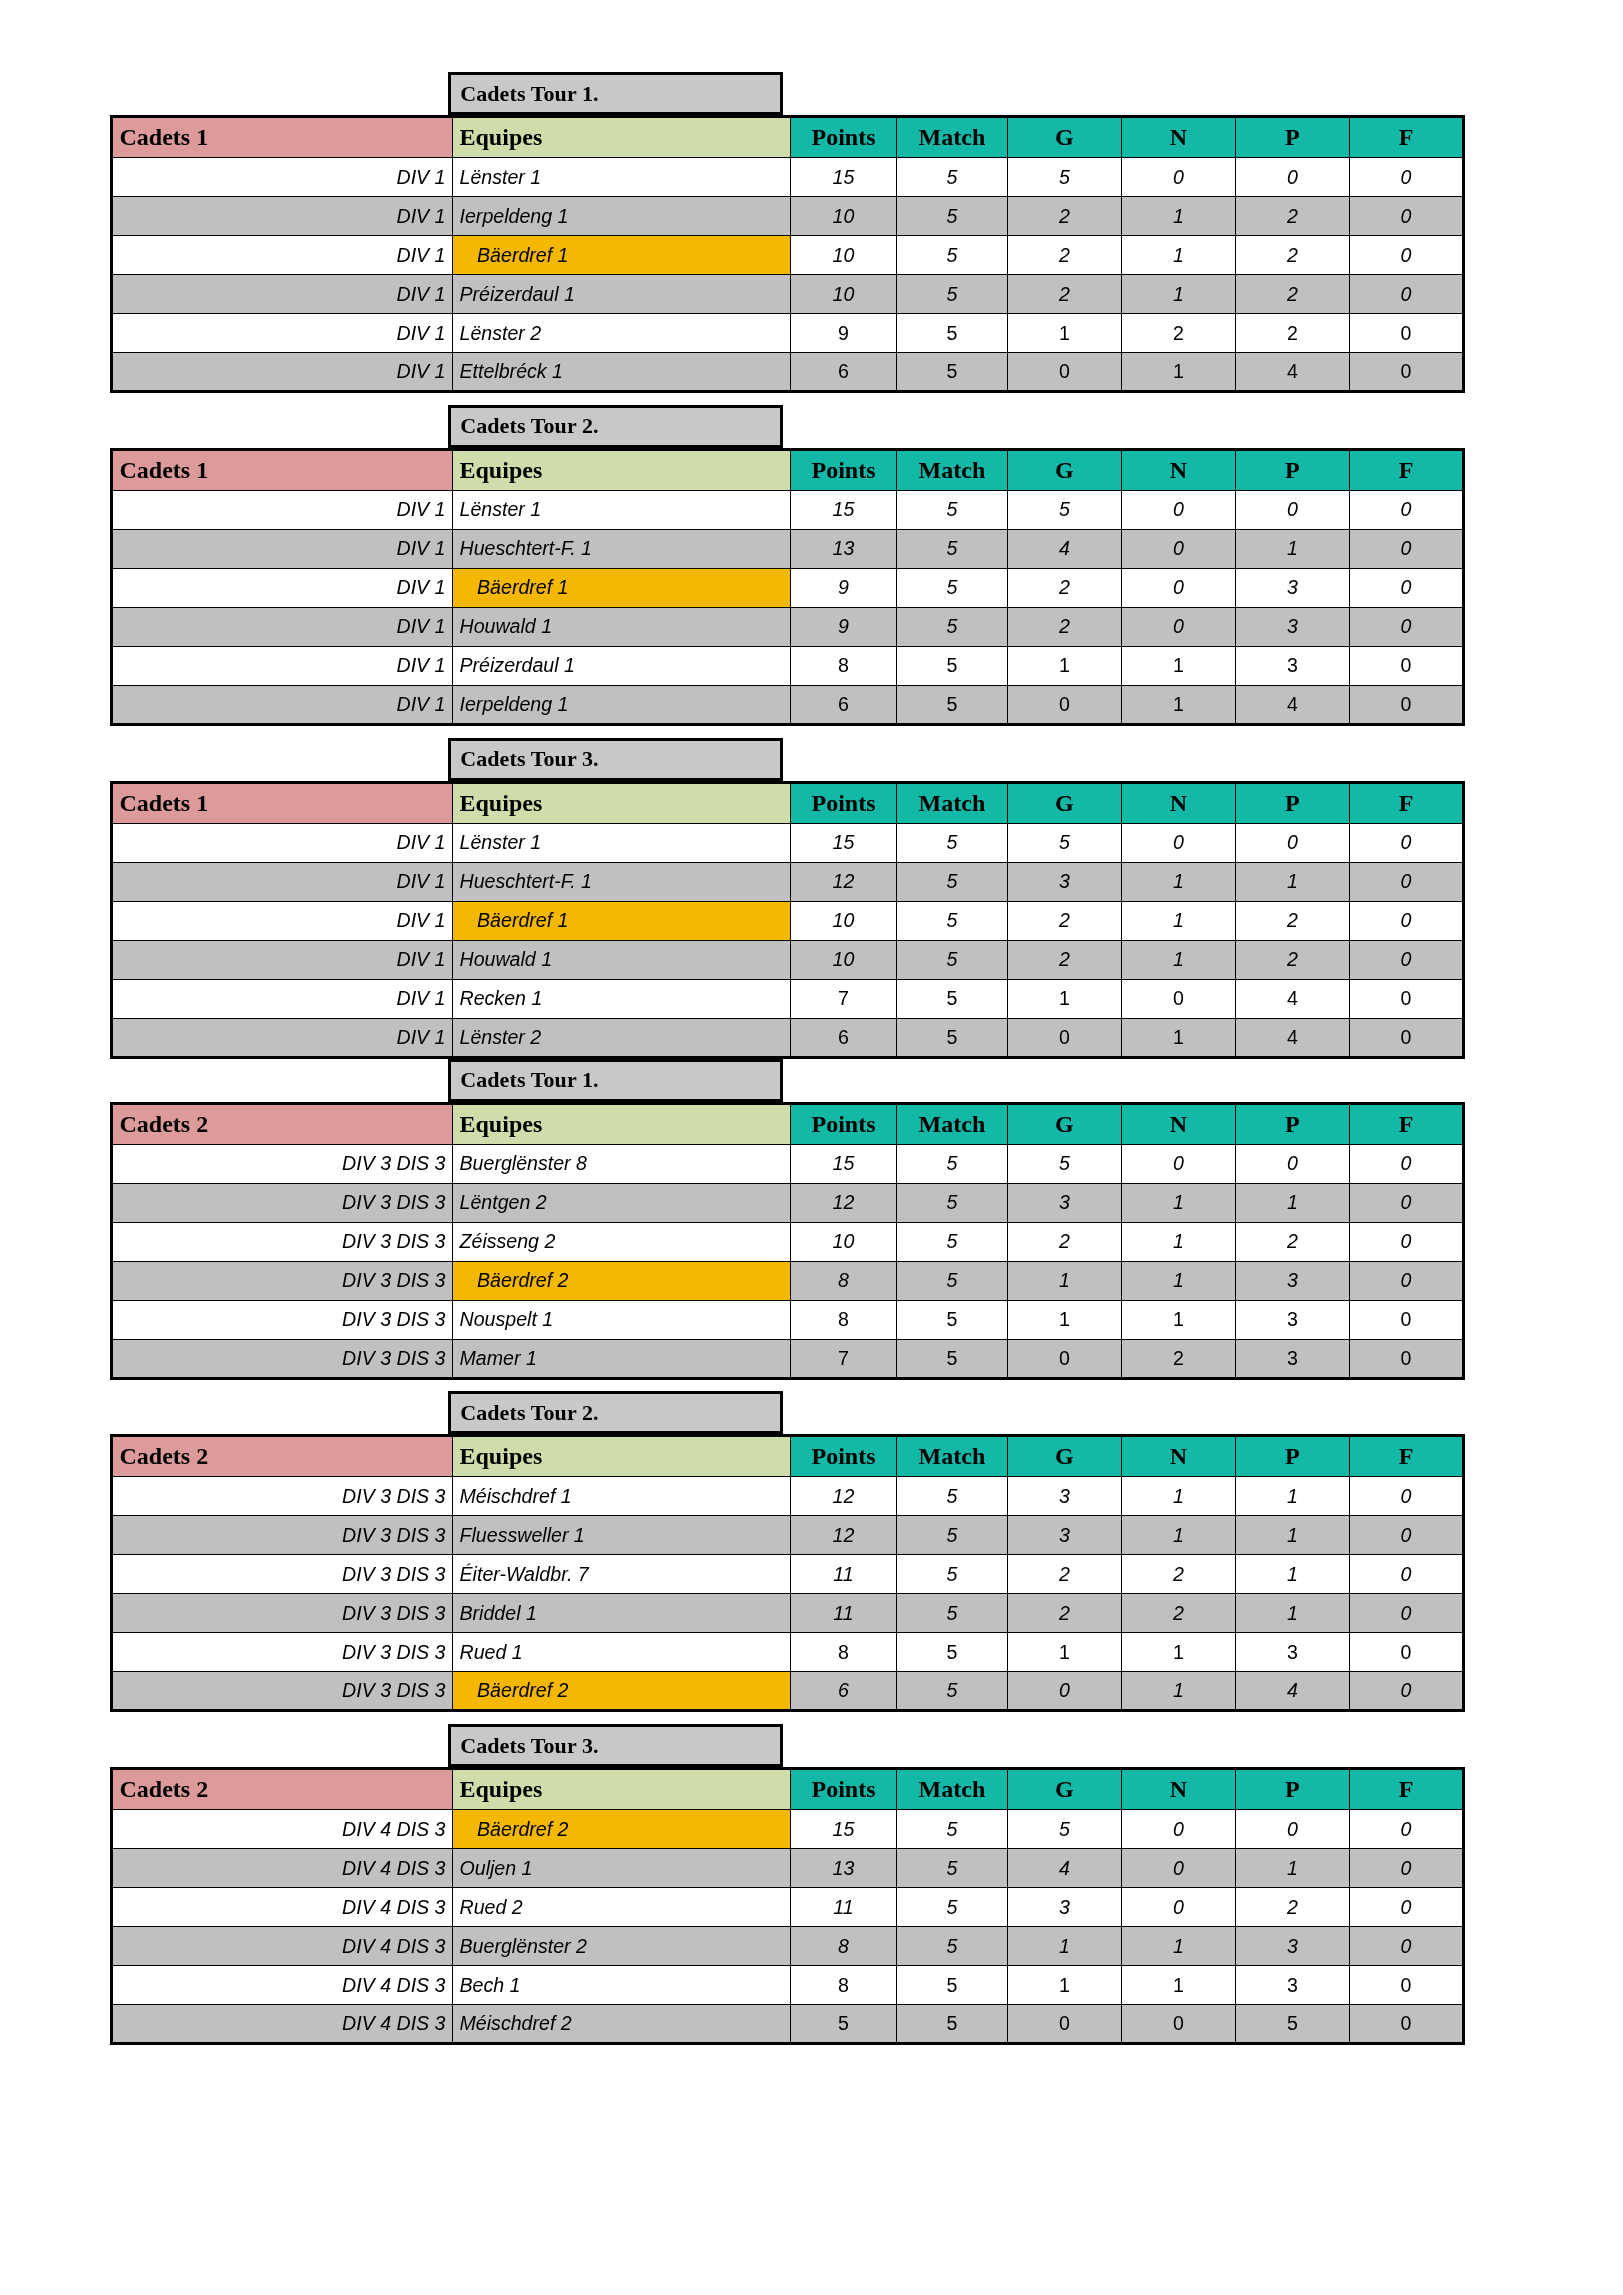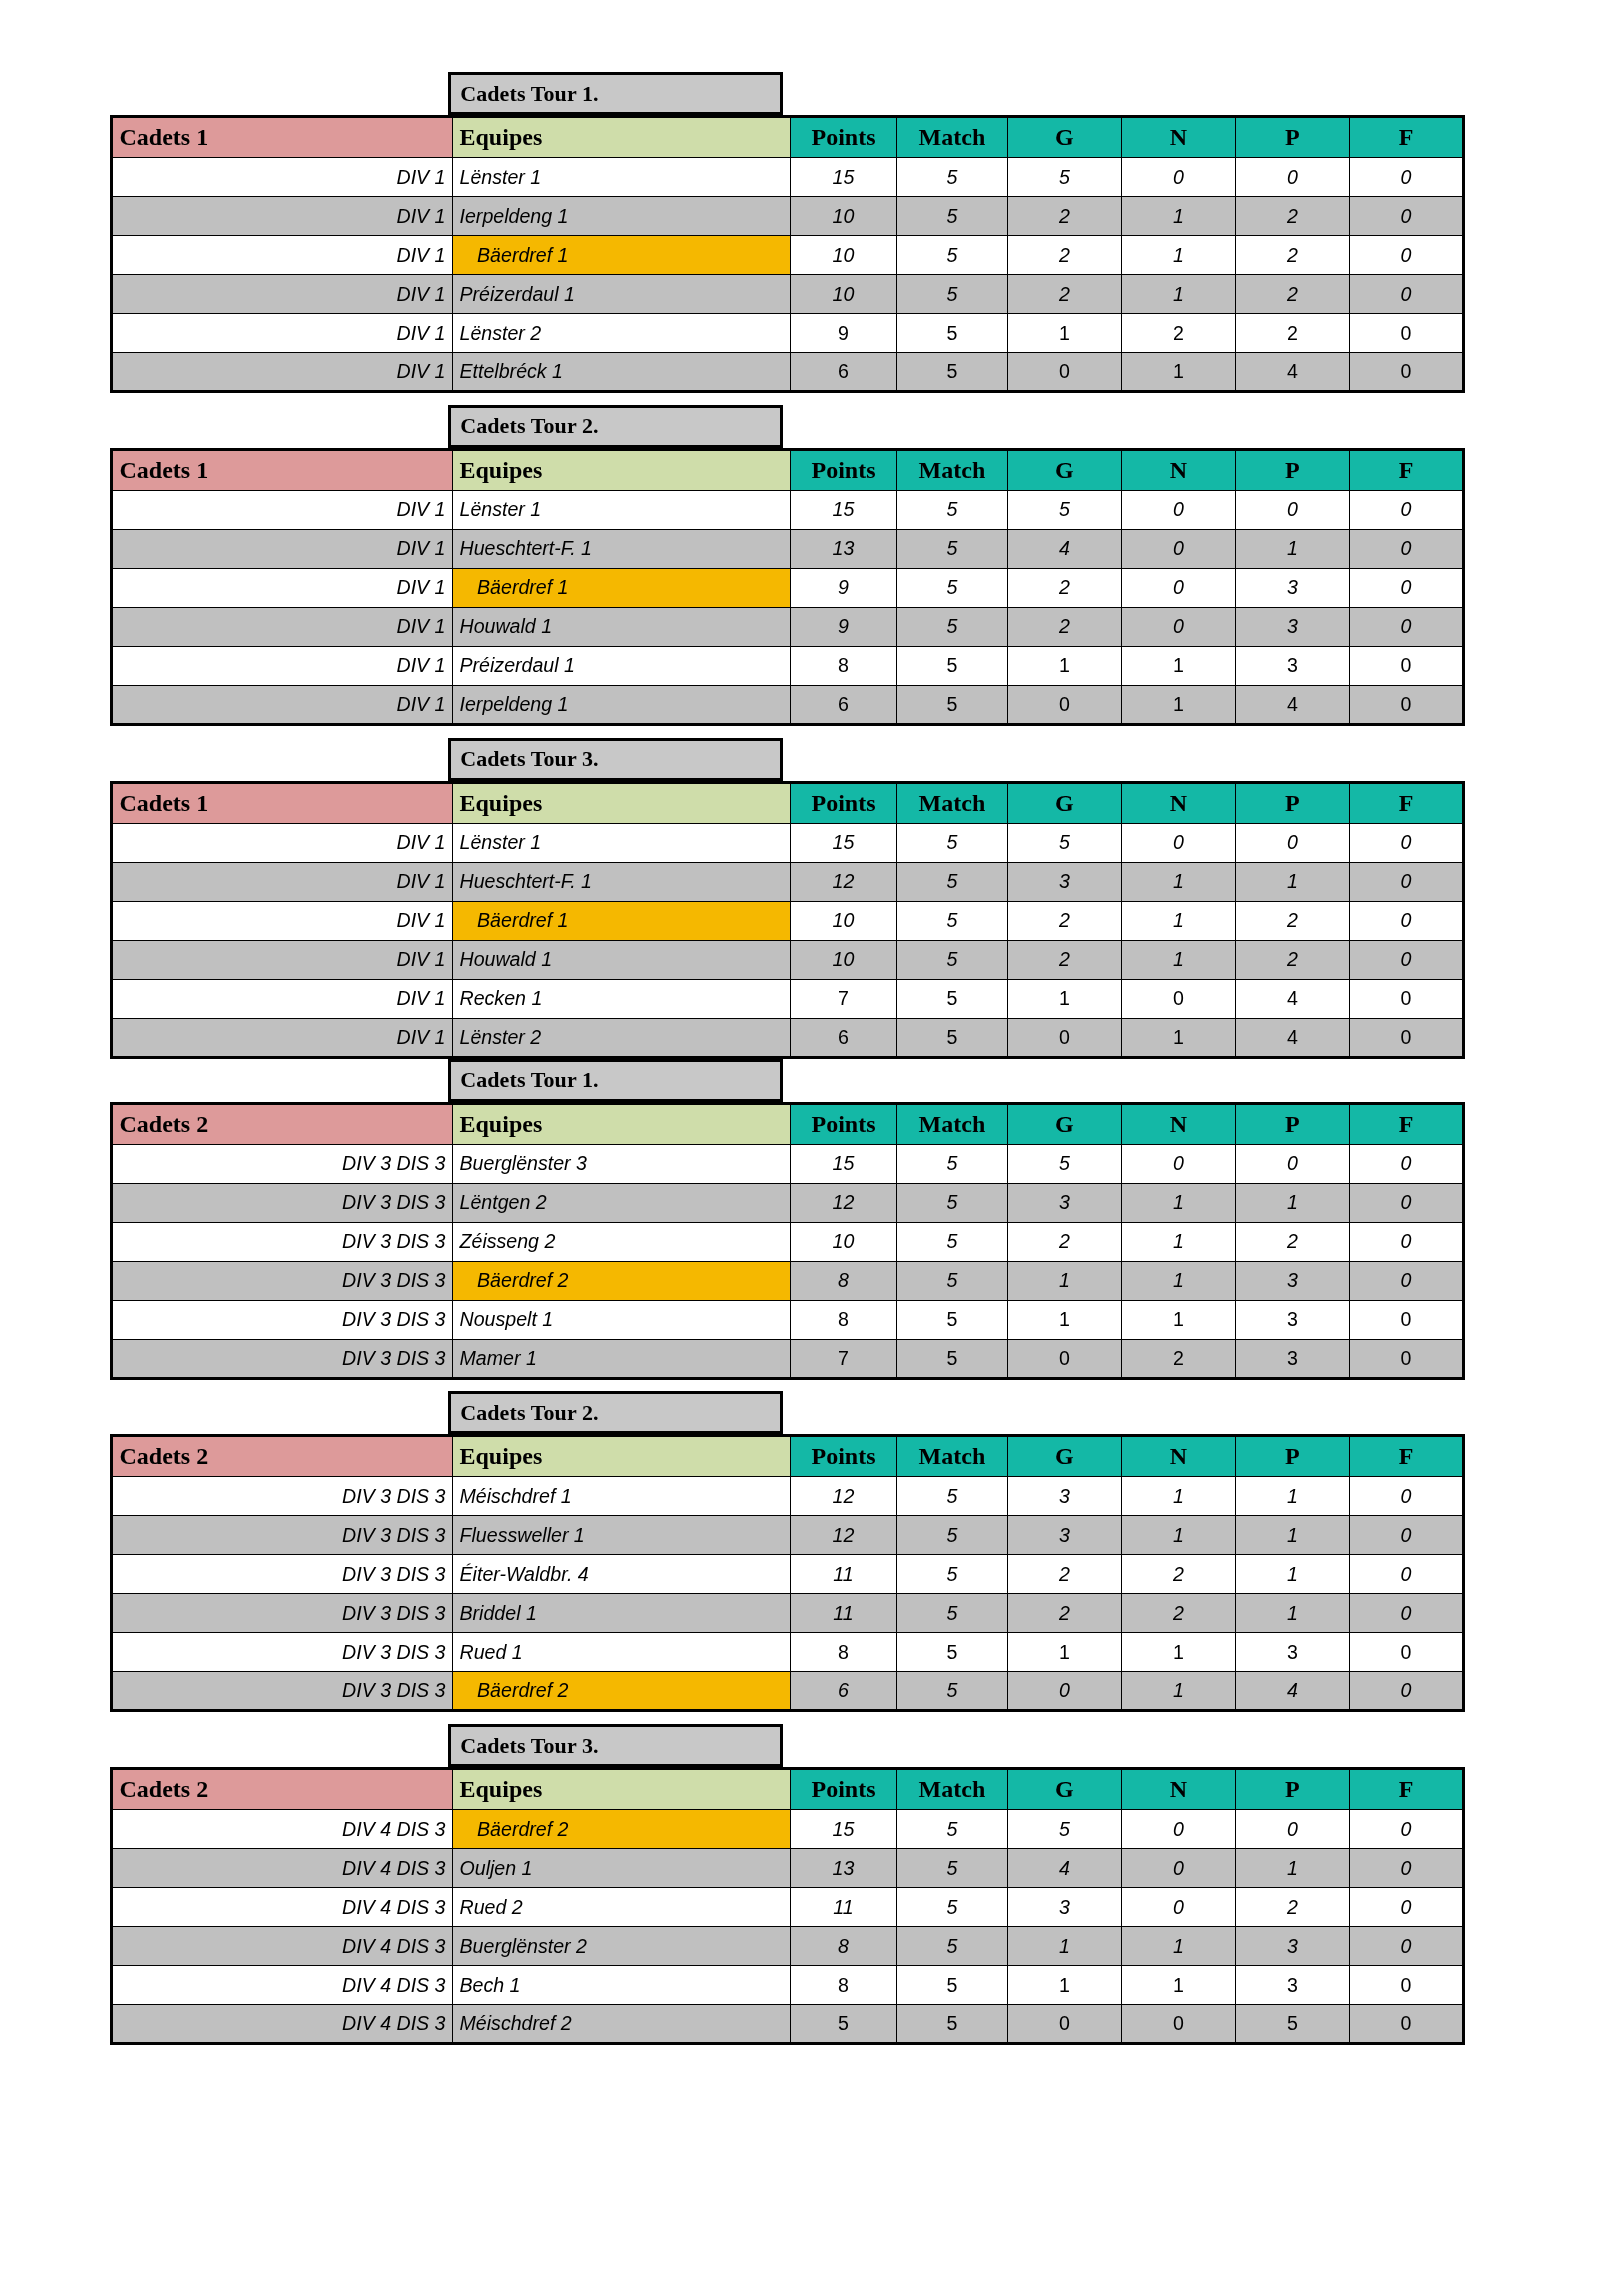--- a/index.html
+++ b/index.html
@@ -439,21 +439,21 @@
               <td class="h-eq">Equipes</td>
               <td class="h-num">Points</td>
               <td class="h-num">Match</td>
               <td class="h-num">G</td>
               <td class="h-num">N</td>
               <td class="h-num">P</td>
               <td class="h-num">F</td>
             </tr>
             <tr class="r-white">
               <td class="c-division">DIV 3 DIS 3</td>
-              <td class="c-teamname">Buerglënster 3</td>
+              <td class="c-teamname">Buerglënster 8</td>
               <td class="c-val it">15</td>
               <td class="c-val it">5</td>
               <td class="c-val it">5</td>
               <td class="c-val it">0</td>
               <td class="c-val it">0</td>
               <td class="c-val it">0</td>
             </tr>
             <tr class="r-grey">
               <td class="c-division">DIV 3 DIS 3</td>
               <td class="c-teamname">Lëntgen 2</td>
@@ -551,21 +551,21 @@
               <td class="c-teamname">Fluessweller 1</td>
               <td class="c-val it">12</td>
               <td class="c-val it">5</td>
               <td class="c-val it">3</td>
               <td class="c-val it">1</td>
               <td class="c-val it">1</td>
               <td class="c-val it">0</td>
             </tr>
             <tr class="r-white">
               <td class="c-division">DIV 3 DIS 3</td>
-              <td class="c-teamname">Éiter-Waldbr. 4</td>
+              <td class="c-teamname">Éiter-Waldbr. 7</td>
               <td class="c-val it">11</td>
               <td class="c-val it">5</td>
               <td class="c-val it">2</td>
               <td class="c-val it">2</td>
               <td class="c-val it">1</td>
               <td class="c-val it">0</td>
             </tr>
             <tr class="r-grey">
               <td class="c-division">DIV 3 DIS 3</td>
               <td class="c-teamname">Briddel 1</td>

